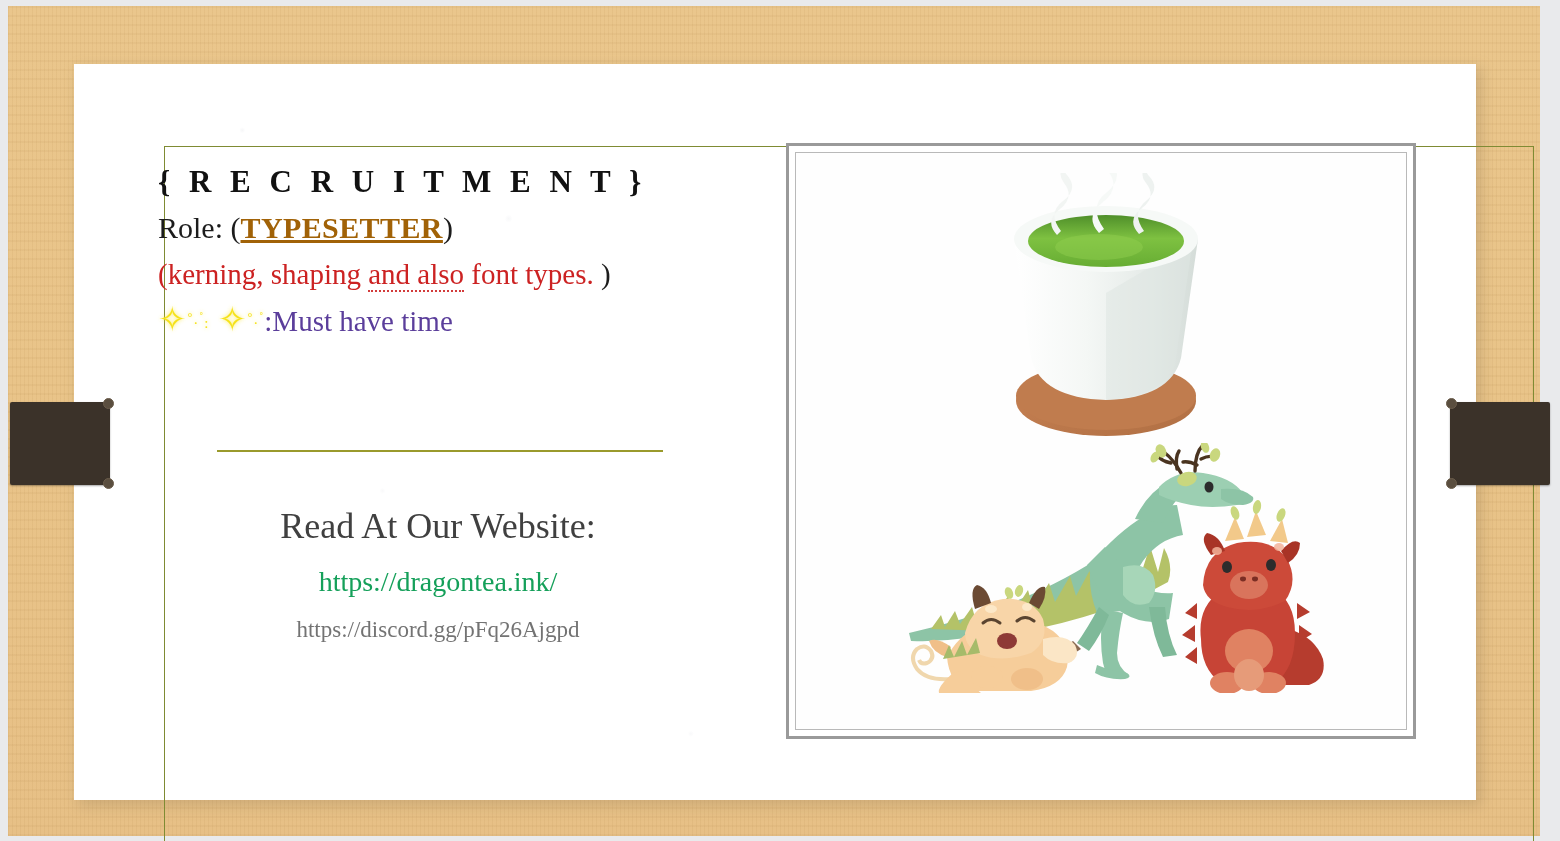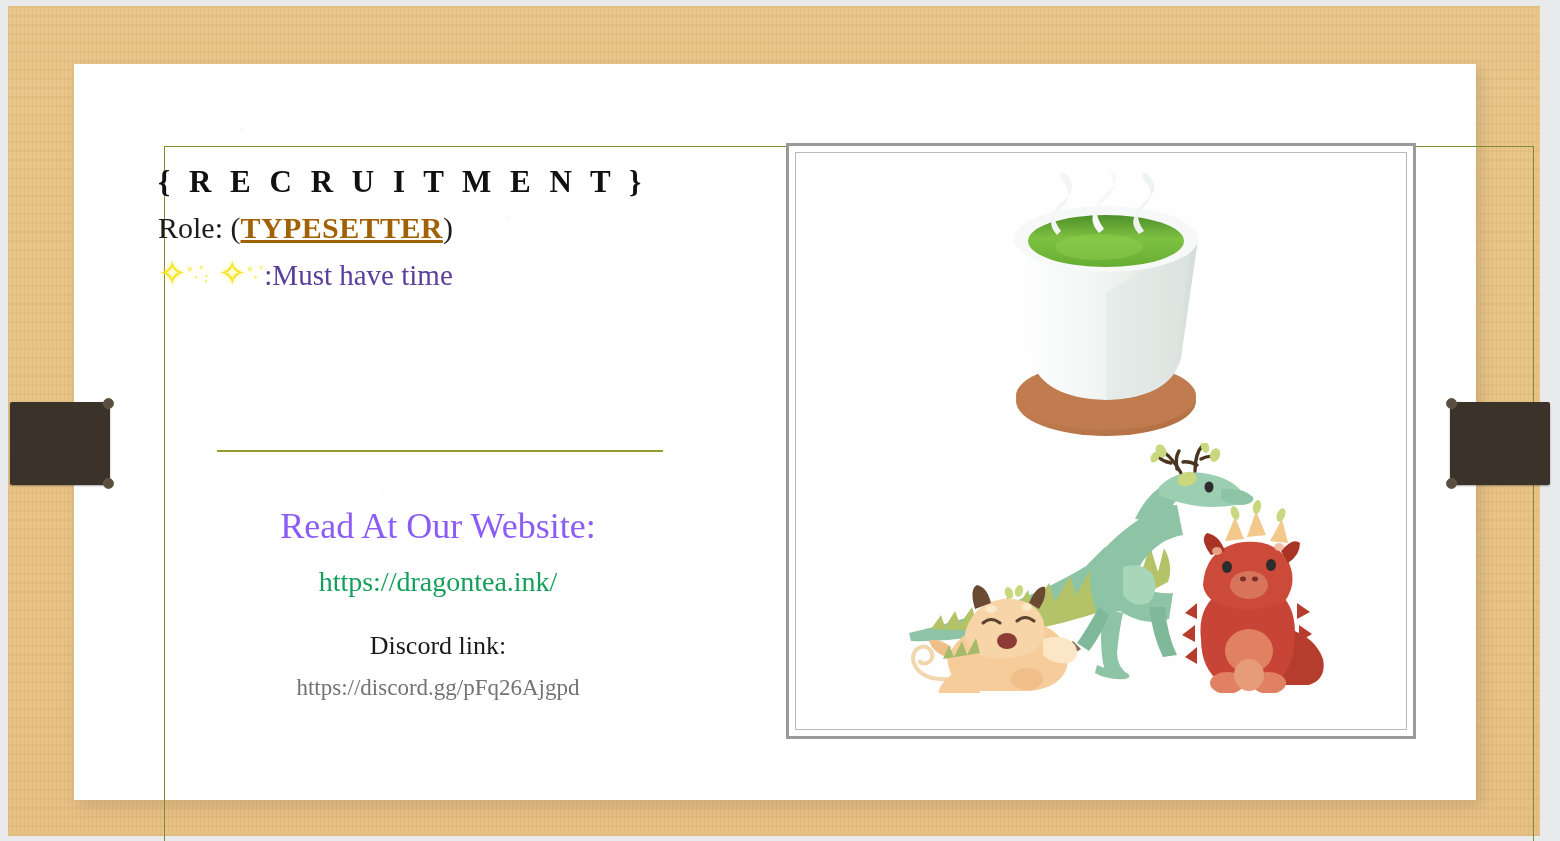--- a/index.html
+++ b/index.html
@@ -111,21 +111,21 @@
   }
 
   .divider{
     position:absolute;left:217px;top:450px;width:446px;height:0;
     border-top:2.2px solid #9a9a2c;
   }
 
   .cta{
     position:absolute;left:158px;top:498px;width:560px;text-align:center;
   }
-  .cta .headline{font-size:36px;color:#8b5cf6;line-height:56px;white-space:nowrap;font-family:Liberation Serif, serif;}
+  .cta .headline{font-size:36px;color:#404040;line-height:56px;white-space:nowrap;font-family:Liberation Serif, serif;}
   .cta .url{font-size:28px;color:#15a05a;line-height:56px;white-space:nowrap;}
   .cta .discord-label{font-size:26px;color:#1a1a1a;line-height:44px;margin-top:14px;}
   .cta .discord-url{font-size:23px;color:#737373;line-height:40px;}
 
   
   .frame{
     position:absolute;left:786px;top:143px;width:630px;height:596px;
     border:3px solid #9a9a9a;background:#ffffff;
     box-sizing:border-box;
   }
@@ -162,30 +162,30 @@
     <span class="knob k2"></span>
   </div>
 
   <div class="text-col">
 
     <div class="title">{ R E C R U I T M E N T }</div>
 
     <div class="role-line"><span>Role: (</span><span class="accent">TYPESETTER</span><span>)</span></div>
 
 
+    <div class="wrapline"><span>(</span><span>kerning, shaping </span><span class="sq">and also</span><span> font types.</span><span class="dark"> )</span></div>
 
     <div class="bullet"><span class="spark"><span class="big">✧</span><span class="dot2">°</span><span class="dot">·</span><span class="dot2">˚</span><span class="dot">:</span>&nbsp;<span class="big">✧</span><span class="dot2">°</span><span class="dot">·</span><span class="dot2">˚</span></span><span class="purple">:</span><span class="purple">Must have time</span></div>
   </div>
 
   <div class="divider"></div>
 
   <div class="cta">
     <div class="headline">Read At Our Website:</div>
     <div class="url">https://dragontea.ink/</div>
-    <div class="discord-label">Discord link:</div>
     <div class="discord-url">https://discord.gg/pFq26Ajgpd</div>
   </div>
 
   <div class="frame">
     <div class="frame-inner">
 
       <div class="teacup">
         <svg viewBox="0 0 290 270" width="290" height="270">
           <defs>
             <linearGradient id="teaG" x1="0" y1="0" x2="0" y2="1">

